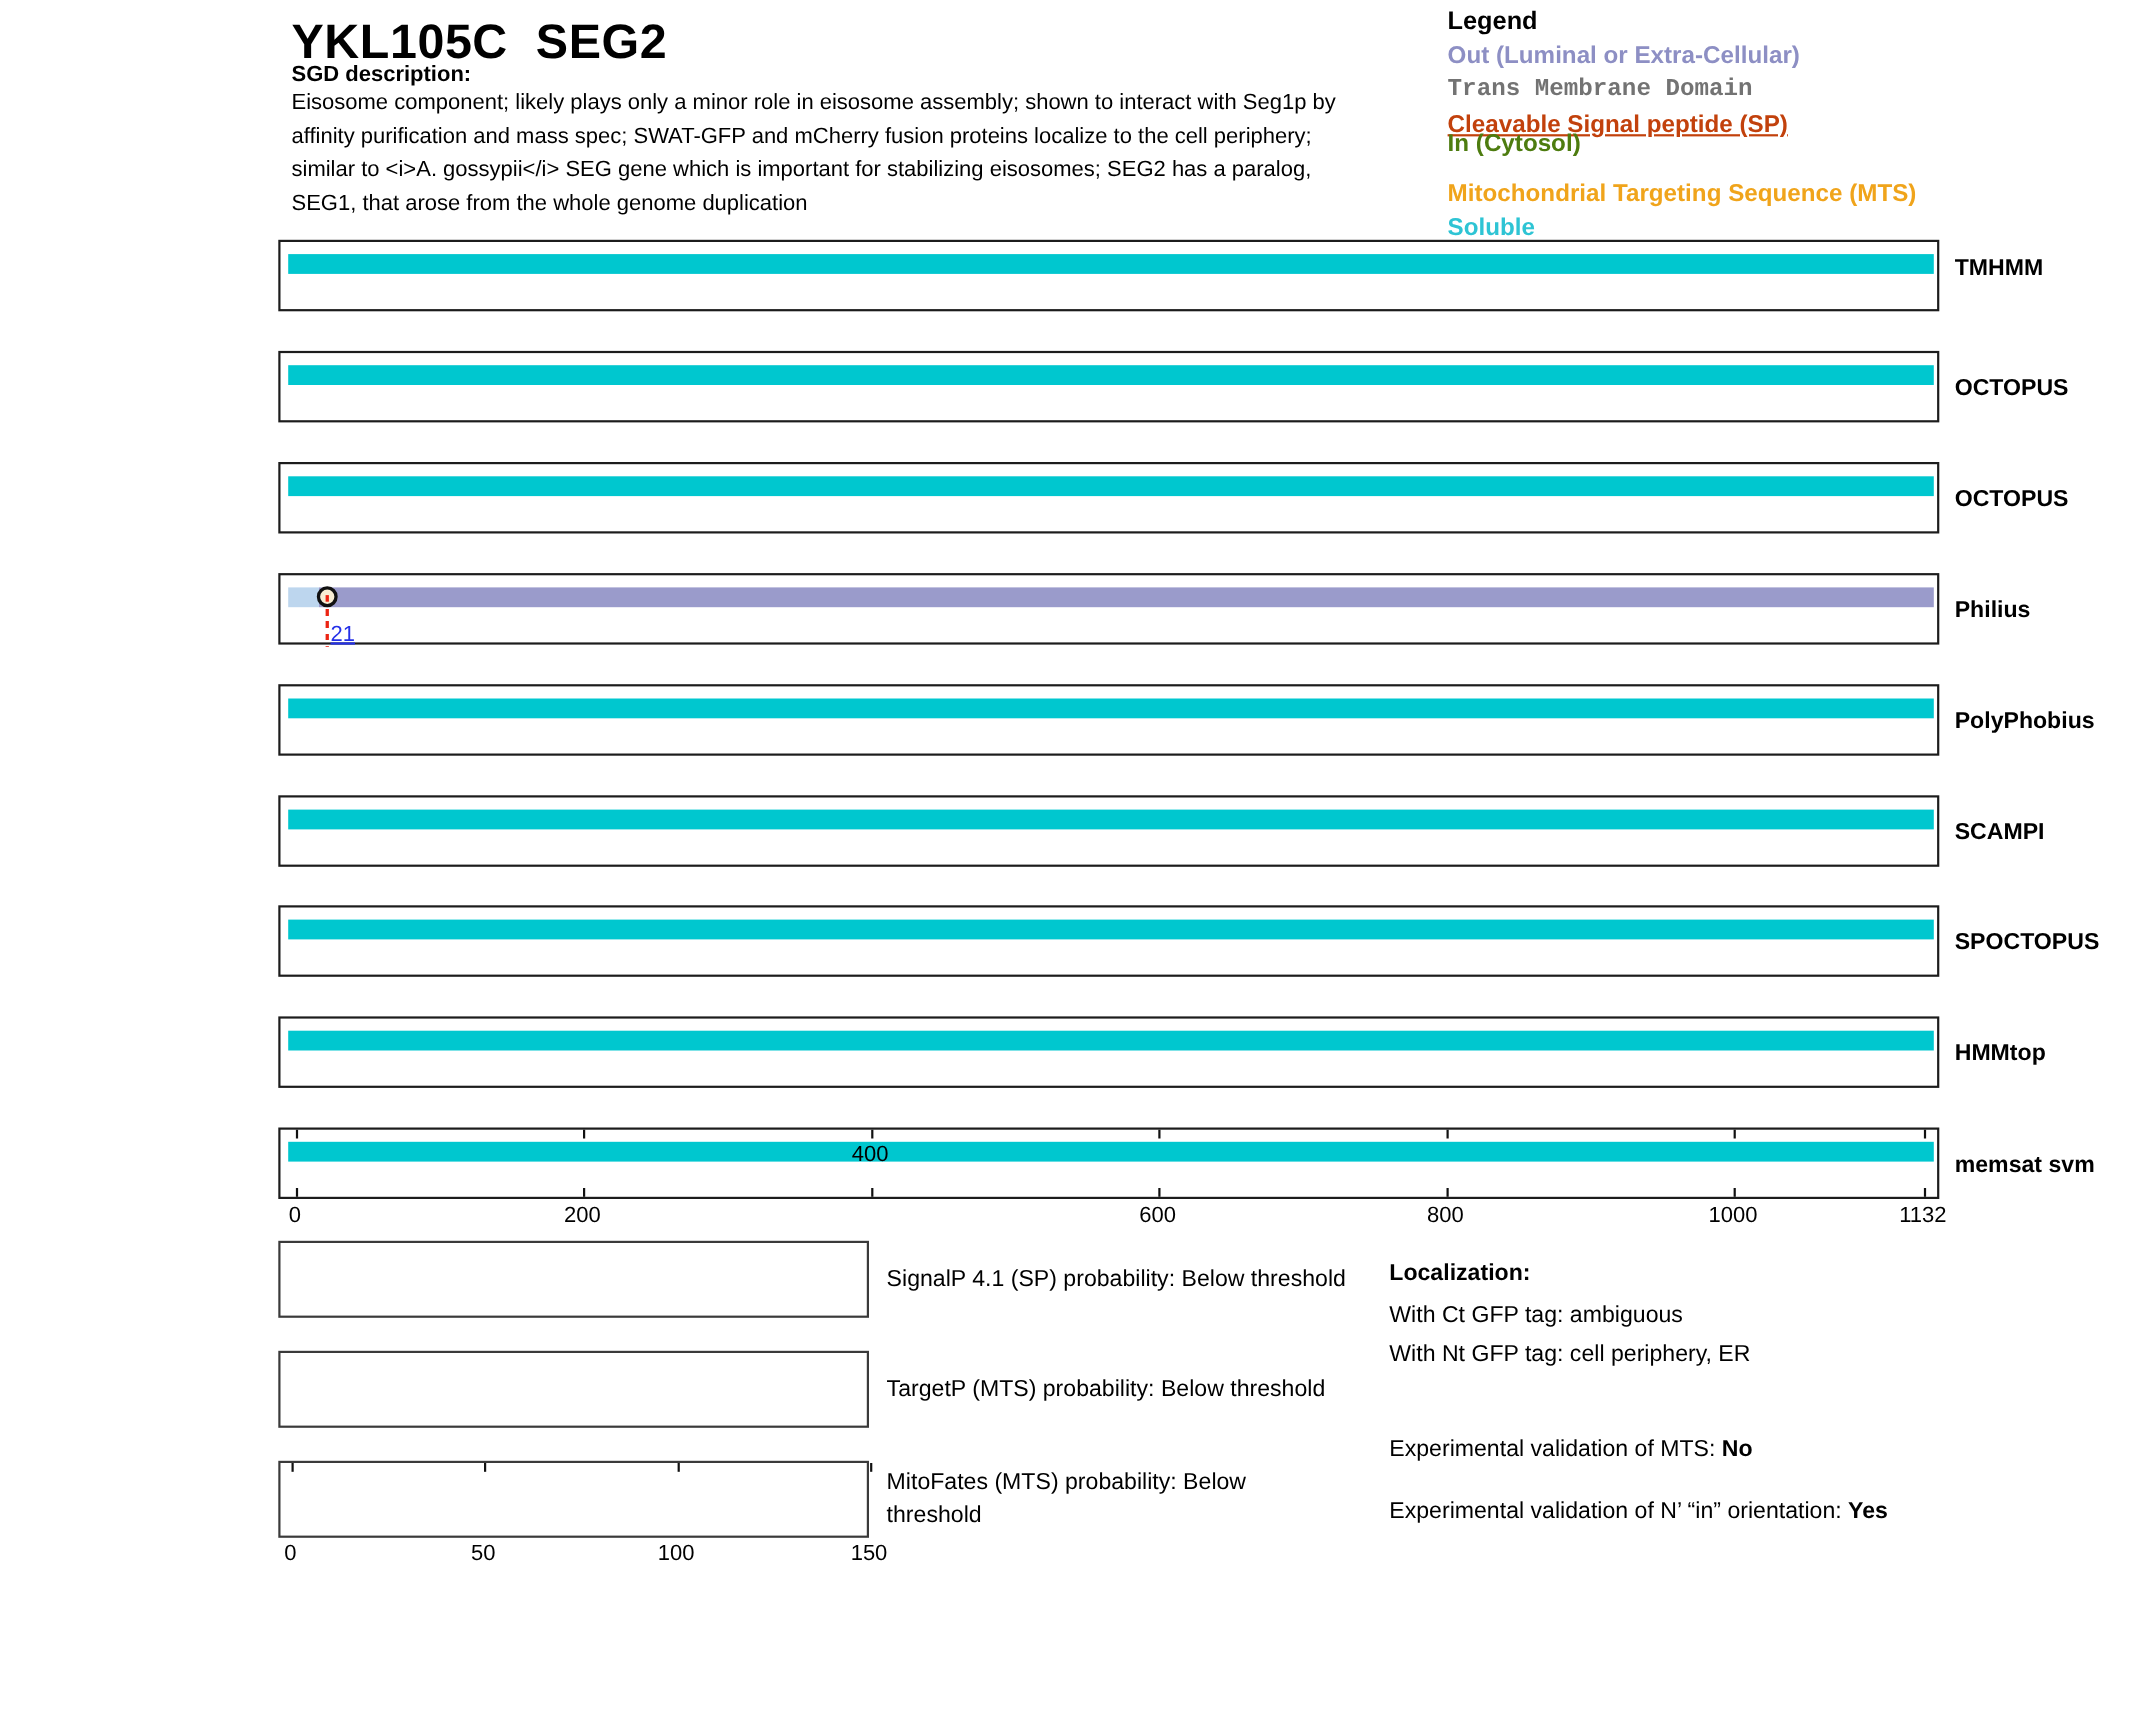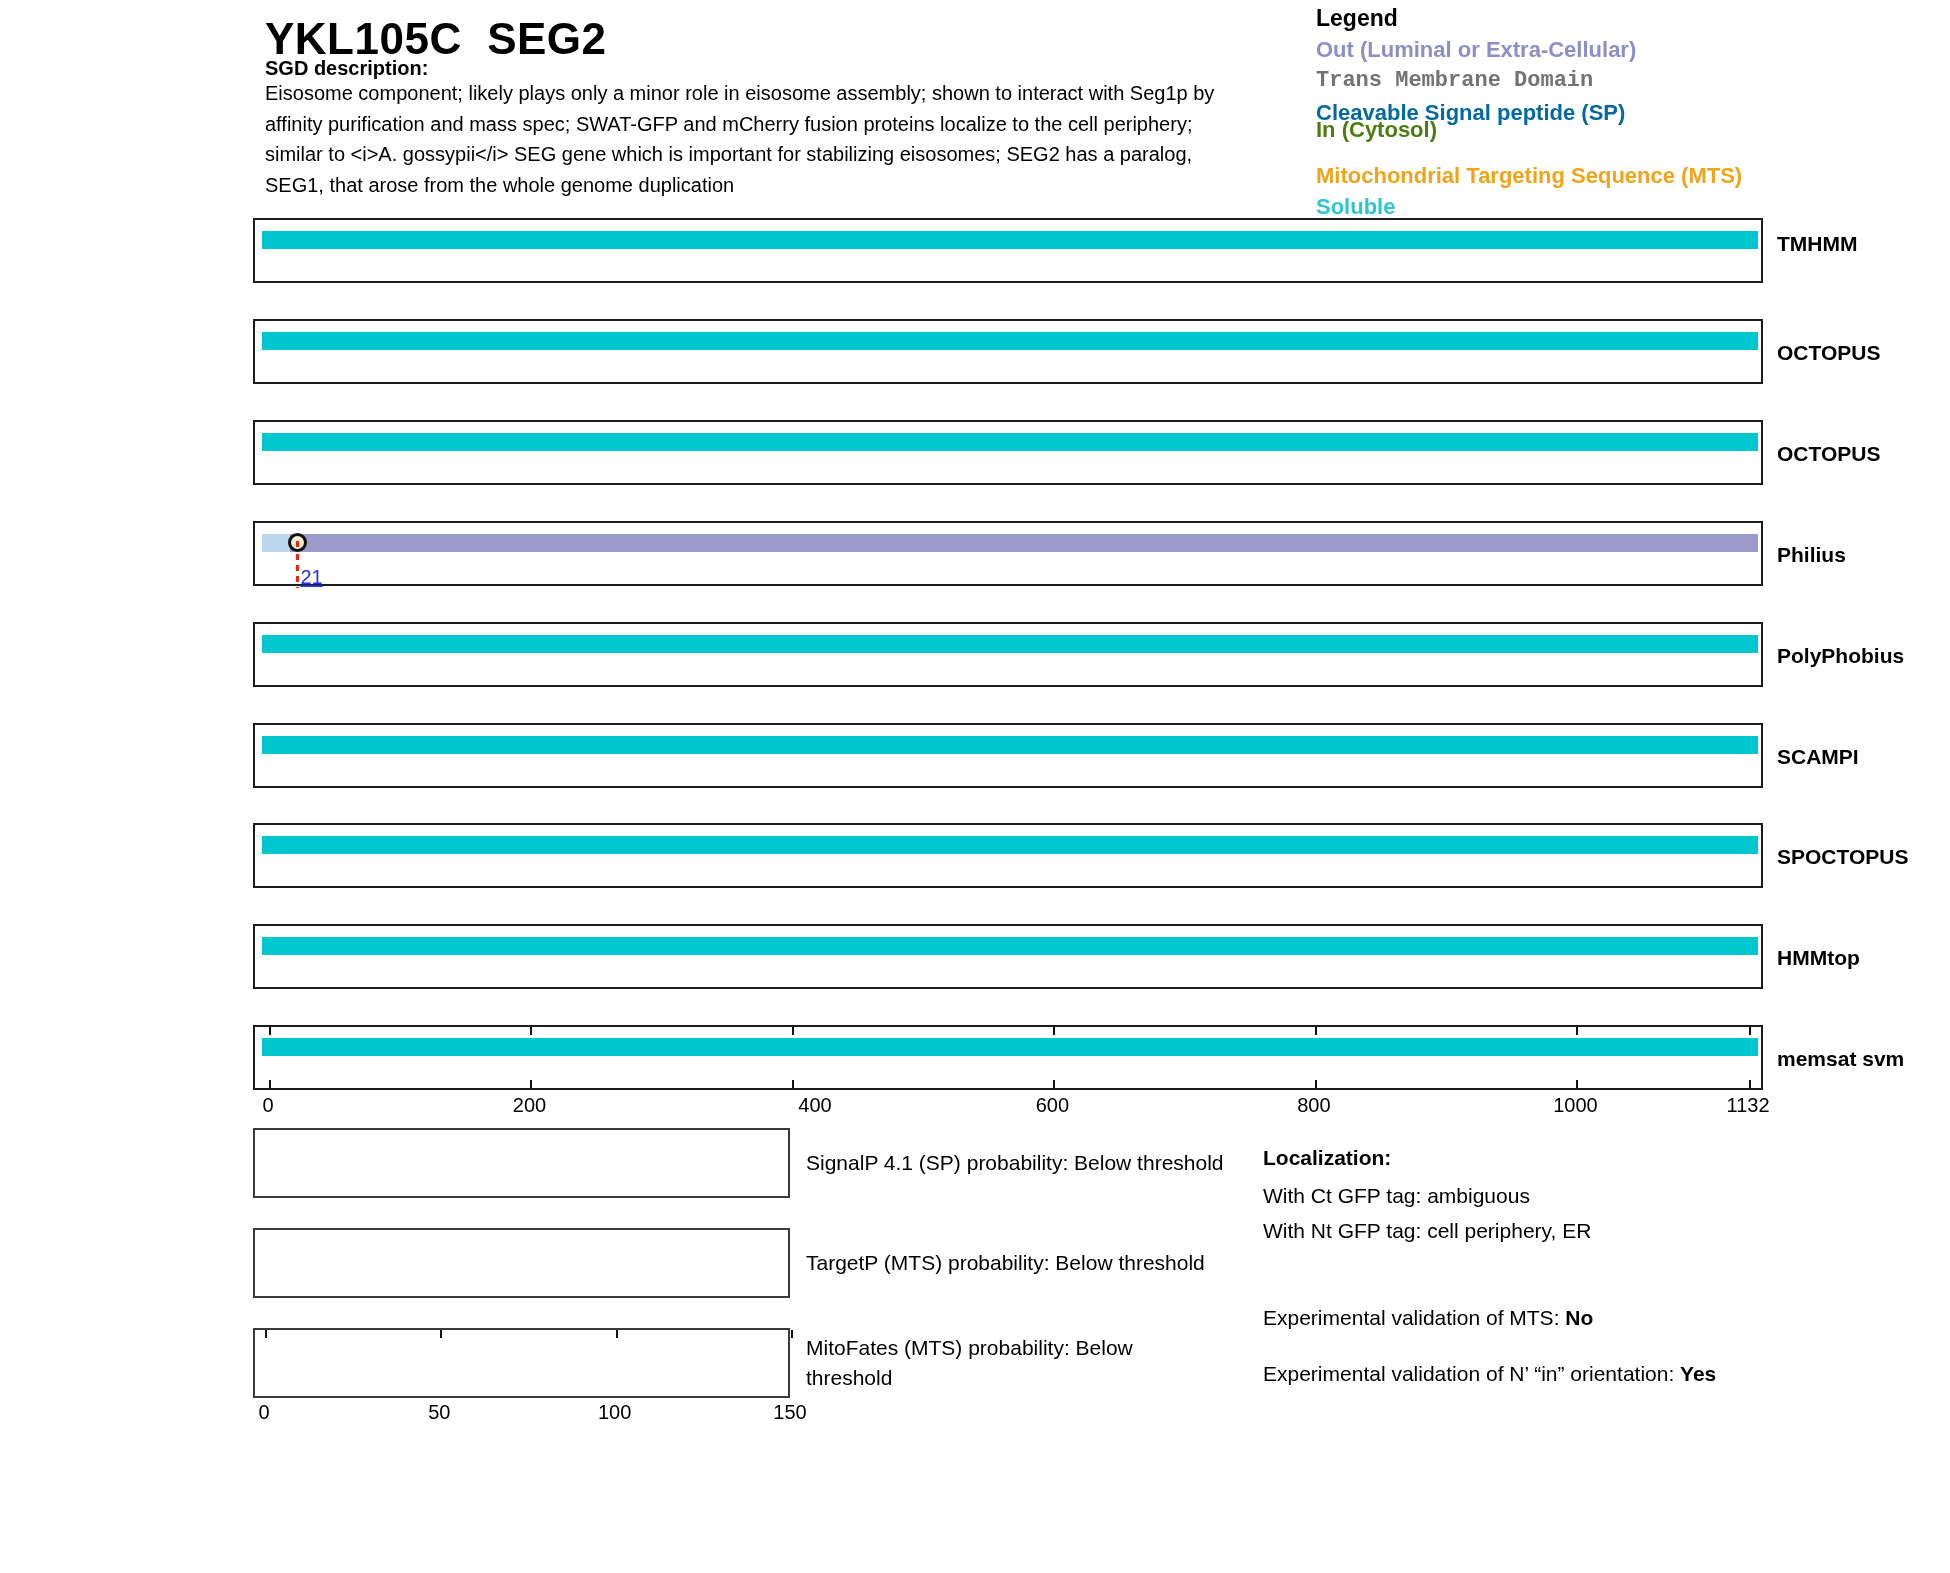--- a/index.html
+++ b/index.html
@@ -39,21 +39,21 @@
       <div class="descline" style="top: 82px;">Eisosome component; likely plays only a minor role in eisosome assembly; shown to interact with Seg1p by</div>
       <div class="descline" style="top: 112.5px;">affinity purification and mass spec; SWAT-GFP and mCherry fusion proteins localize to the cell periphery;</div>
       <div class="descline" style="top: 143px;">similar to &lt;i&gt;A. gossypii&lt;/i&gt; SEG gene which is important for stabilizing eisosomes; SEG2 has a paralog,</div>
       <div class="descline" style="top: 173.5px;">SEG1, that arose from the whole genome duplication</div>
     </div>
 
   <div id="legend-title" class="abs">Legend</div>
   <div id="legend-items">
       <div class="lgi" style="top: 37px; color: rgb(141, 143, 196);">Out (Luminal or Extra-Cellular)</div>
       <div class="lgi" style="top: 68.4px; color: #737373; font-family: Liberation Mono, monospace;">Trans Membrane Domain</div>
-      <div class="lgi" style="top: 99.8px; color: #0369a1;">Cleavable Signal peptide (SP)</div>
+      <div class="lgi" style="top: 99.8px; color: #c2410c; text-decoration: underline;">Cleavable Signal peptide (SP)</div>
       <div class="lgi" style="top: 117px; color: #4d7c0f;">In (Cytosol)</div>
       <div class="lgi" style="top: 162.6px; color: rgb(240, 164, 27);">Mitochondrial Targeting Sequence (MTS)</div>
       <div class="lgi" style="top: 194px; color: rgb(46, 196, 212);">Soluble</div>
     </div>
 
   <div id="tracks">
       <div class="trackrow" style="top: 218px;">
         <div class="seg" style="left: 7px; width: 1496px; background: rgb(0, 199, 207);"></div>
       </div>
       <div class="tracklabel" style="top: 232px;">TMHMM</div>
@@ -106,21 +106,21 @@
         <div class="btick" style="left: 1321.42px; top: 0px;"></div>
         <div class="btick" style="left: 1321.42px; bottom: 0px;"></div>
         <div class="btick" style="left: 1494px; top: 0px;"></div>
         <div class="btick" style="left: 1494px; bottom: 0px;"></div>
       </div>
       <div class="tracklabel" style="top: 1047px;">memsat svm</div>
     </div>
   <div id="main-axis">
       <div class="axlab" style="left: 268px; top: 1094px;">0</div>
       <div class="axlab" style="left: 529.484px; top: 1094px;">200</div>
-      <div class="axlab" style="left: 790.968px; top: 1094px; margin-left: 24px;">400</div>
+      <div class="axlab" style="left: 790.968px; top: 1038px;">400</div>
       <div class="axlab" style="left: 1052.45px; top: 1094px;">600</div>
       <div class="axlab" style="left: 1313.94px; top: 1094px;">800</div>
       <div class="axlab" style="left: 1575.42px; top: 1094px;">1000</div>
       <div class="axlab" style="left: 1748px; top: 1094px;">1132</div>
     </div>
 
   <div id="plots">
       <div class="pbox" style="top: 1128px;"></div>
       <div class="plab" style="top: 1128px;">
         <div>SignalP 4.1 (SP) probability: Below threshold</div>

